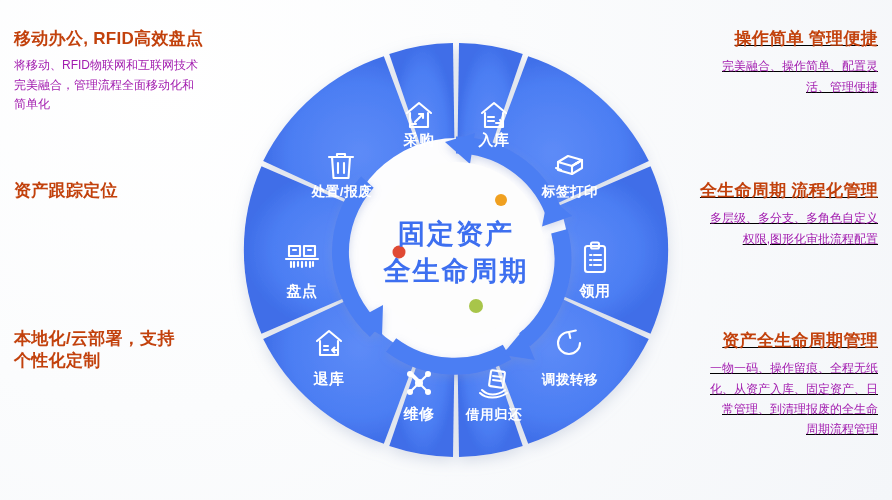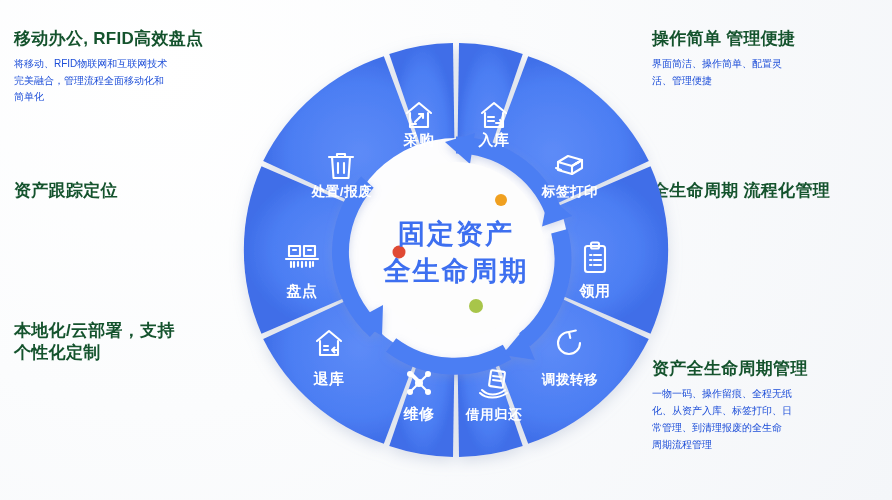--- a/index.html
+++ b/index.html
@@ -11,35 +11,35 @@
       linear-gradient(135deg,#ffffff 0%,#f7f8fa 55%,#eef1f6 100%);
     position:relative;
   }
   .stage{position:absolute;inset:0;}
 
   
   .block{position:absolute;}
   .block h3{
     margin:0 0 6px 0;
     font-size:17px;line-height:1.32;font-weight:bold;
-    color:#14532d;letter-spacing:.3px;white-space:pre-line;
+    color:#c2410c;letter-spacing:.3px;white-space:pre-line;
   }
   .block p{
-    margin:0;font-size:10px;line-height:1.62;
-    color:#1d4ed8;white-space:pre-line;
+    margin:0;font-size:12px;line-height:1.62;
+    color:#a21caf;white-space:pre-line;
   }
   .left{left:14px;text-align:left;width:268px;}
-  .right{right:8px;width:232px;}
+  .right{right:14px;text-align:right;width:232px;text-decoration:underline;}
 
   #blk-l1{top:28px;}
   #blk-l2{top:180px;}
-  #blk-l3{top:320px;}
+  #blk-l3{top:328px;}
   #blk-r1{top:28px;}
   #blk-r2{top:180px;}
-  #blk-r3{top:330px;margin-top:28px;}
+  #blk-r3{top:330px;}
   #blk-r1 p,#blk-r2 p,#blk-r3 p{line-height:1.68;}
 
   
   .wheel{
     position:absolute;left:236px;top:30px;width:440px;height:440px;
   }
   .wheel svg{display:block;width:440px;height:440px;overflow:visible;}
 
   .seg-label{
     font-family:"Liberation Sans","DejaVu Sans",sans-serif;
@@ -69,30 +69,32 @@
   <div class="block left" id="blk-l2">
     <h3>资产跟踪定位</h3>
   </div>
   <div class="block left" id="blk-l3">
     <h3>本地化/云部署，支持
 个性化定制</h3>
   </div>
 
   <div class="block right" id="blk-r1">
     <h3>操作简单 管理便捷</h3>
-    <p>界面简洁、操作简单、配置灵
+    <p>完美融合、操作简单、配置灵
 活、管理便捷</p>
   </div>
   <div class="block right" id="blk-r2">
     <h3>全生命周期 流程化管理</h3>
+    <p>多层级、多分支、多角色自定义
+权限,图形化审批流程配置</p>
   </div>
   <div class="block right" id="blk-r3">
     <h3>资产全生命周期管理</h3>
     <p>一物一码、操作留痕、全程无纸
-化、从资产入库、标签打印、日
+化、从资产入库、固定资产、日
 常管理、到清理报废的全生命
 周期流程管理</p>
   </div>
 
   <div class="wheel">
     <svg viewBox="0 0 440 440" xmlns="http://www.w3.org/2000/svg">
       <defs>
         <radialGradient id="segGrad" cx="50%" cy="50%" r="50%">
           <stop offset="0%" stop-color="#5d8bf7"></stop>
           <stop offset="72%" stop-color="#4c7ef3"></stop>

